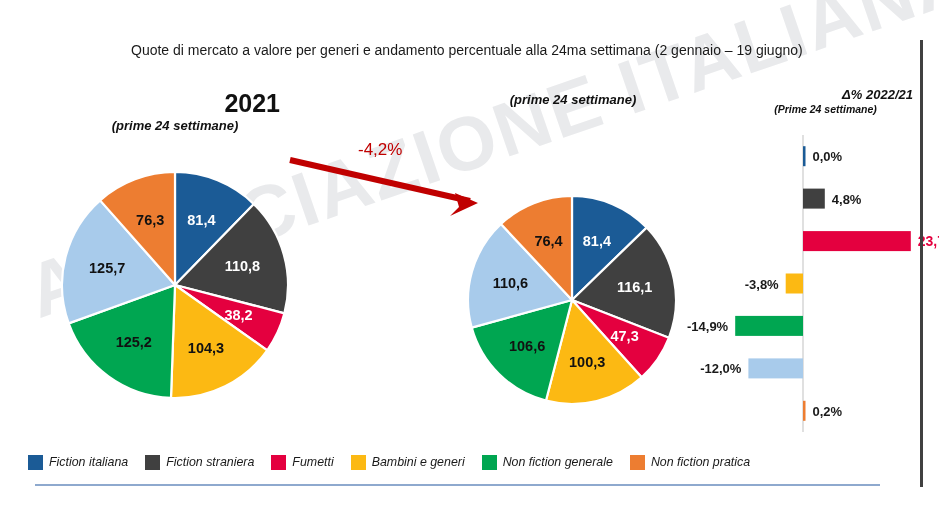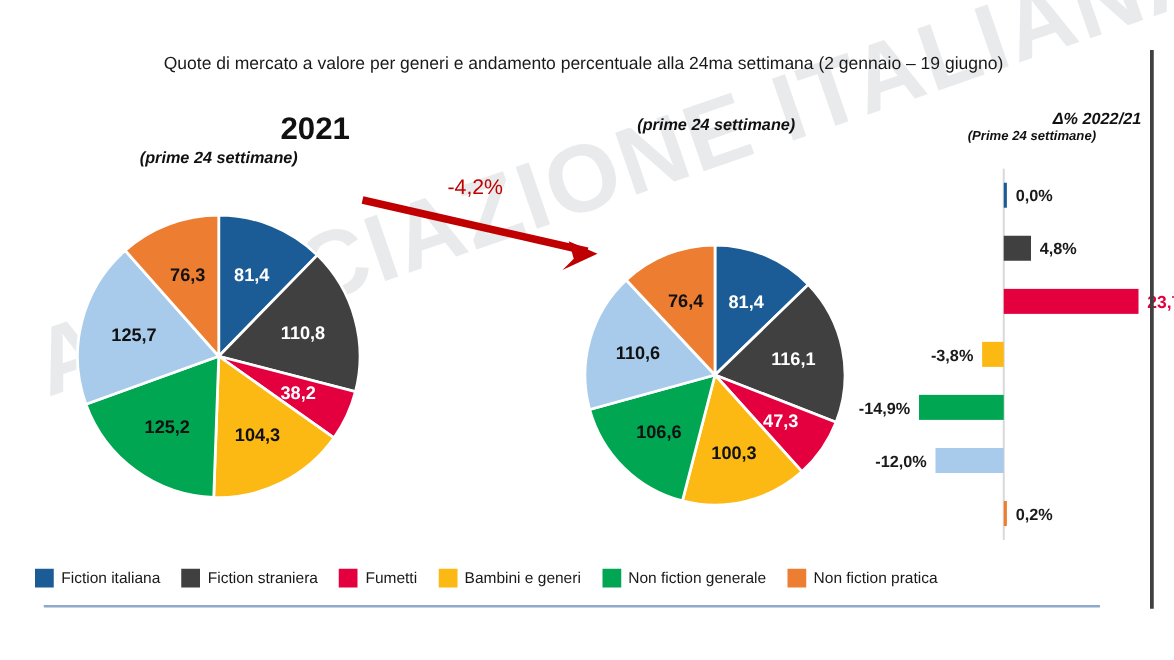--- a/index.html
+++ b/index.html
@@ -59,21 +59,21 @@
 
   
   .bar-label{font-family:"Liberation Sans",sans-serif;font-size:13px;font-weight:700;fill:#1a1a1a;}
   .bar-label.accent{fill:#e4003f;font-size:14px;}
 
   
   .legend{
     position:absolute;left:28px;top:452px;width:880px;height:20px;
     display:flex;align-items:center;gap:0px;z-index:4;
   }
-  .legend-item{display:flex;margin-right:17px;white-space:nowrap;}
+  .legend-item{display:flex;margin-right:17px;white-space:nowrap;font-style:italic;}
   .legend-swatch{width:15px;height:15px;margin-right:6px;flex:none;}
   .legend-text{font-size:12.4px;color:#1a1a1a;}
 
   
   .hrule{
     position:absolute;left:35px;top:484px;width:845px;height:2px;
     background:#8ea9ce;z-index:4;
   }
   .vrule{
     position:absolute;left:920px;top:40px;width:2.5px;height:447px;

